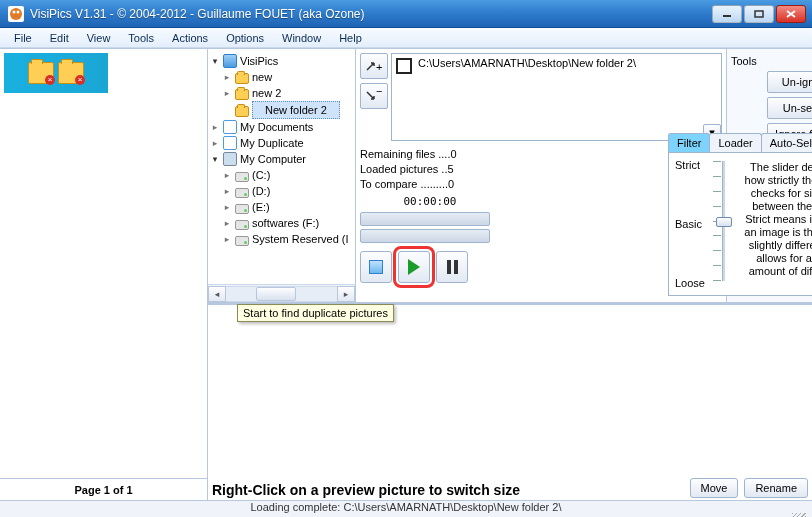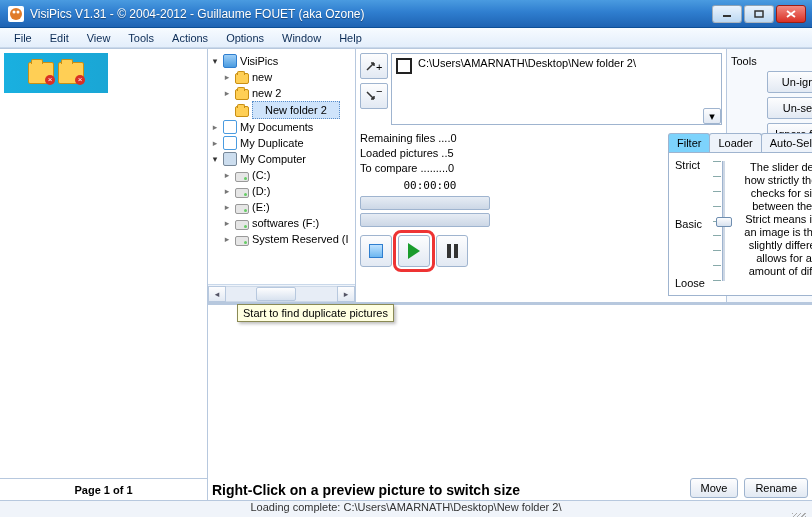--- a/index.html
+++ b/index.html
@@ -46,21 +46,21 @@
   .ico-drive:after{content:"";position:absolute;bottom:1px;right:1px;width:3px;height:3px;background:#6c6;border-radius:50%;}
   .hscrollbar { height:18px; border-top:1px solid #c9d8ea; display:flex; align-items:center; background:#eef3fa;}
   .hscrollbar .btn { width:18px; height:16px; background:linear-gradient(#fdfdfe,#e2e9f3); border:1px solid #b7c8de; display:flex; align-items:center; justify-content:center; font-size:9px; color:#556;}
   .hscrollbar .track { flex:1; height:16px; background:#e7edf6; border-top:1px solid #cdd9e8; border-bottom:1px solid #cdd9e8; position:relative;}
   .hscrollbar .thumbbar { position:absolute; left:30px; width:40px; height:14px; top:0; background:linear-gradient(#fdfdfe,#d8e2ef); border:1px solid #b7c8de; border-radius:2px;}
   
   .centerpane { flex:1; position:relative; padding:4px 4px 4px 4px;}
   .pathrow { display:flex; gap:3px; align-items:flex-start;}
   .pathbtns { display:flex; flex-direction:column; gap:4px;}
   .sqbtn { width:28px; height:26px; background:linear-gradient(#fdfdfe,#e2e9f3); border:1px solid #9fb4cf; border-radius:2px; display:flex; align-items:center; justify-content:center; font-size:14px; color:#333;}
-  .pathbox { flex:1; height:72px; border:1px solid #9fb4cf; background:#fff; position:relative; display:flex;}
+  .pathbox { flex:1; height:88px; border:1px solid #9fb4cf; background:#fff; position:relative; display:flex;}
   .pathbox .iconcell { width:24px; padding:3px; }
   .pathbox .pathtext { padding:3px 2px; font-size:11px; color:#000;}
   .pathbox .dropbtn { position:absolute; right:0; bottom:0; width:18px; height:16px; background:linear-gradient(#fdfdfe,#e2e9f3); border:1px solid #9fb4cf; border-radius:2px; display:flex; align-items:center; justify-content:center;}
   .stats { margin-top:6px; font-size:11px; line-height:15px; color:#000;}
   .timer { text-align:center; font-family:monospace; margin-top:2px;}
   .progressbar { height:14px; width:130px; background:linear-gradient(#e6ecf4,#ccd7e6); border:1px solid #9fb4cf; border-radius:2px; margin-top:3px;}
   .controls { display:flex; gap:6px; margin-top:8px;}
   .ctrlbtn { width:32px; height:32px; background:linear-gradient(#fdfdfe,#e2e9f3); border:1px solid #9fb4cf; border-radius:3px; display:flex; align-items:center; justify-content:center;}
   .ctrlbtn.play { outline:3px solid #e33; outline-offset:2px;}
   .ctrlbtn .sq { width:14px; height:14px; background:linear-gradient(#bfe2ff,#6db7f0); border:1px solid #2f7ecf;}

